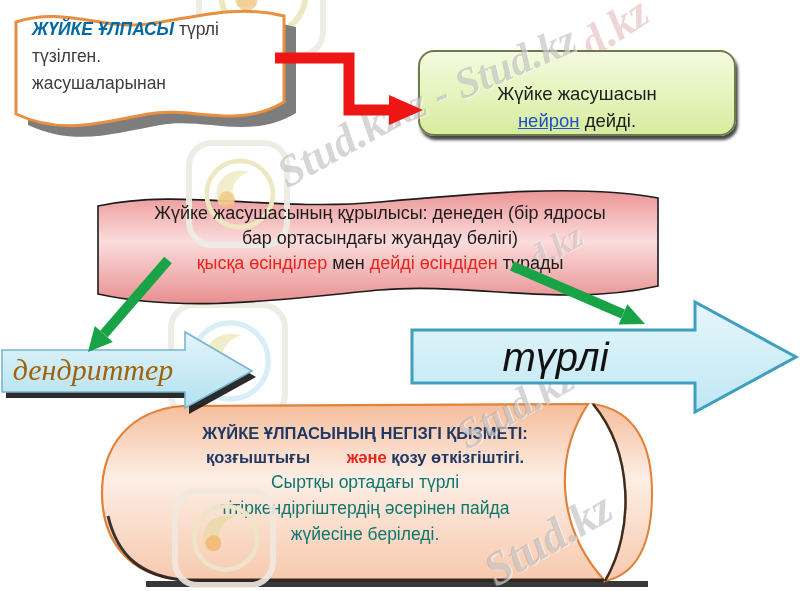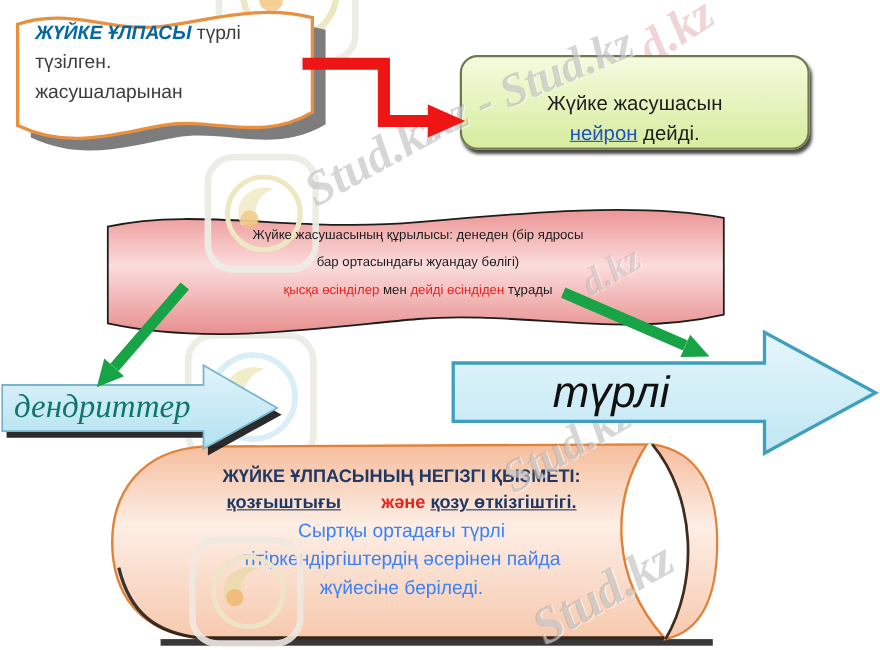--- a/index.html
+++ b/index.html
@@ -22,38 +22,38 @@
 
   
   #green-box{left:418px;top:50px;width:314px;height:82px;border-radius:16px;
      background:linear-gradient(#f4fade 0%,#e7f5c2 45%,#d7ec9e 100%);
      border:2px solid #6f7a4b;box-shadow:2px 4px 3px rgba(25,25,25,0.8);
      display:flex;flex-direction:column;align-items:center;justify-content:flex-end;
      font-size:18.5px;line-height:27px;color:#1d1d1d;z-index:7;text-align:center;}
   #green-box .link{color:#1d51c4;text-decoration:underline;}
 
   
-  #pink-text{left:100px;top:201px;width:560px;text-align:center;font-size:12px;
+  #pink-text{left:100px;top:201px;width:560px;text-align:center;font-size:18px;
      line-height:25px;color:#1c1c1c;z-index:6;}
   .t-red2{color:#e8241c;}
 
   
   #dendrite-label{left:0px;top:347px;width:186px;height:46px;display:flex;align-items:center;
      justify-content:center;font-family:"Liberation Serif",serif;font-style:italic;
-     font-size:30px;color:#0f766e;z-index:8;}
+     font-size:30px;color:#a16207;z-index:8;}
   #axon-label{left:428px;top:330px;width:255px;height:54px;display:flex;align-items:center;
      justify-content:center;font-style:italic;font-size:40px;color:#111;z-index:8;}
 
   
   #scroll-text{left:158px;top:421px;width:414px;text-align:center;z-index:5;}
   #scroll-text .head{color:#1f3864;font-size:16.5px;line-height:24px;font-weight:600;}
   #scroll-text .line2{font-size:16.5px;line-height:24px;font-weight:700;color:#1f3864;}
-  #scroll-text .line2 .u{text-decoration:underline;}
+  #scroll-text .line2 .u{}
   #scroll-text .line2 .conj{color:#e8241c;margin-left:32px;}
-  #scroll-text .body{color:#3b82f6;font-size:17.5px;line-height:25px;margin-top:1px;}
+  #scroll-text .body{color:#0f766e;font-size:17.5px;line-height:25px;margin-top:1px;}
 
   svg{display:block;}
 </style>
 </head>
 <body>
 
 <div id="stage">
 
   <div class="logo" style="left:196px;top:-72px;width:118px;height:118px;z-index:2;">
     <svg viewBox="0 0 100 100">

